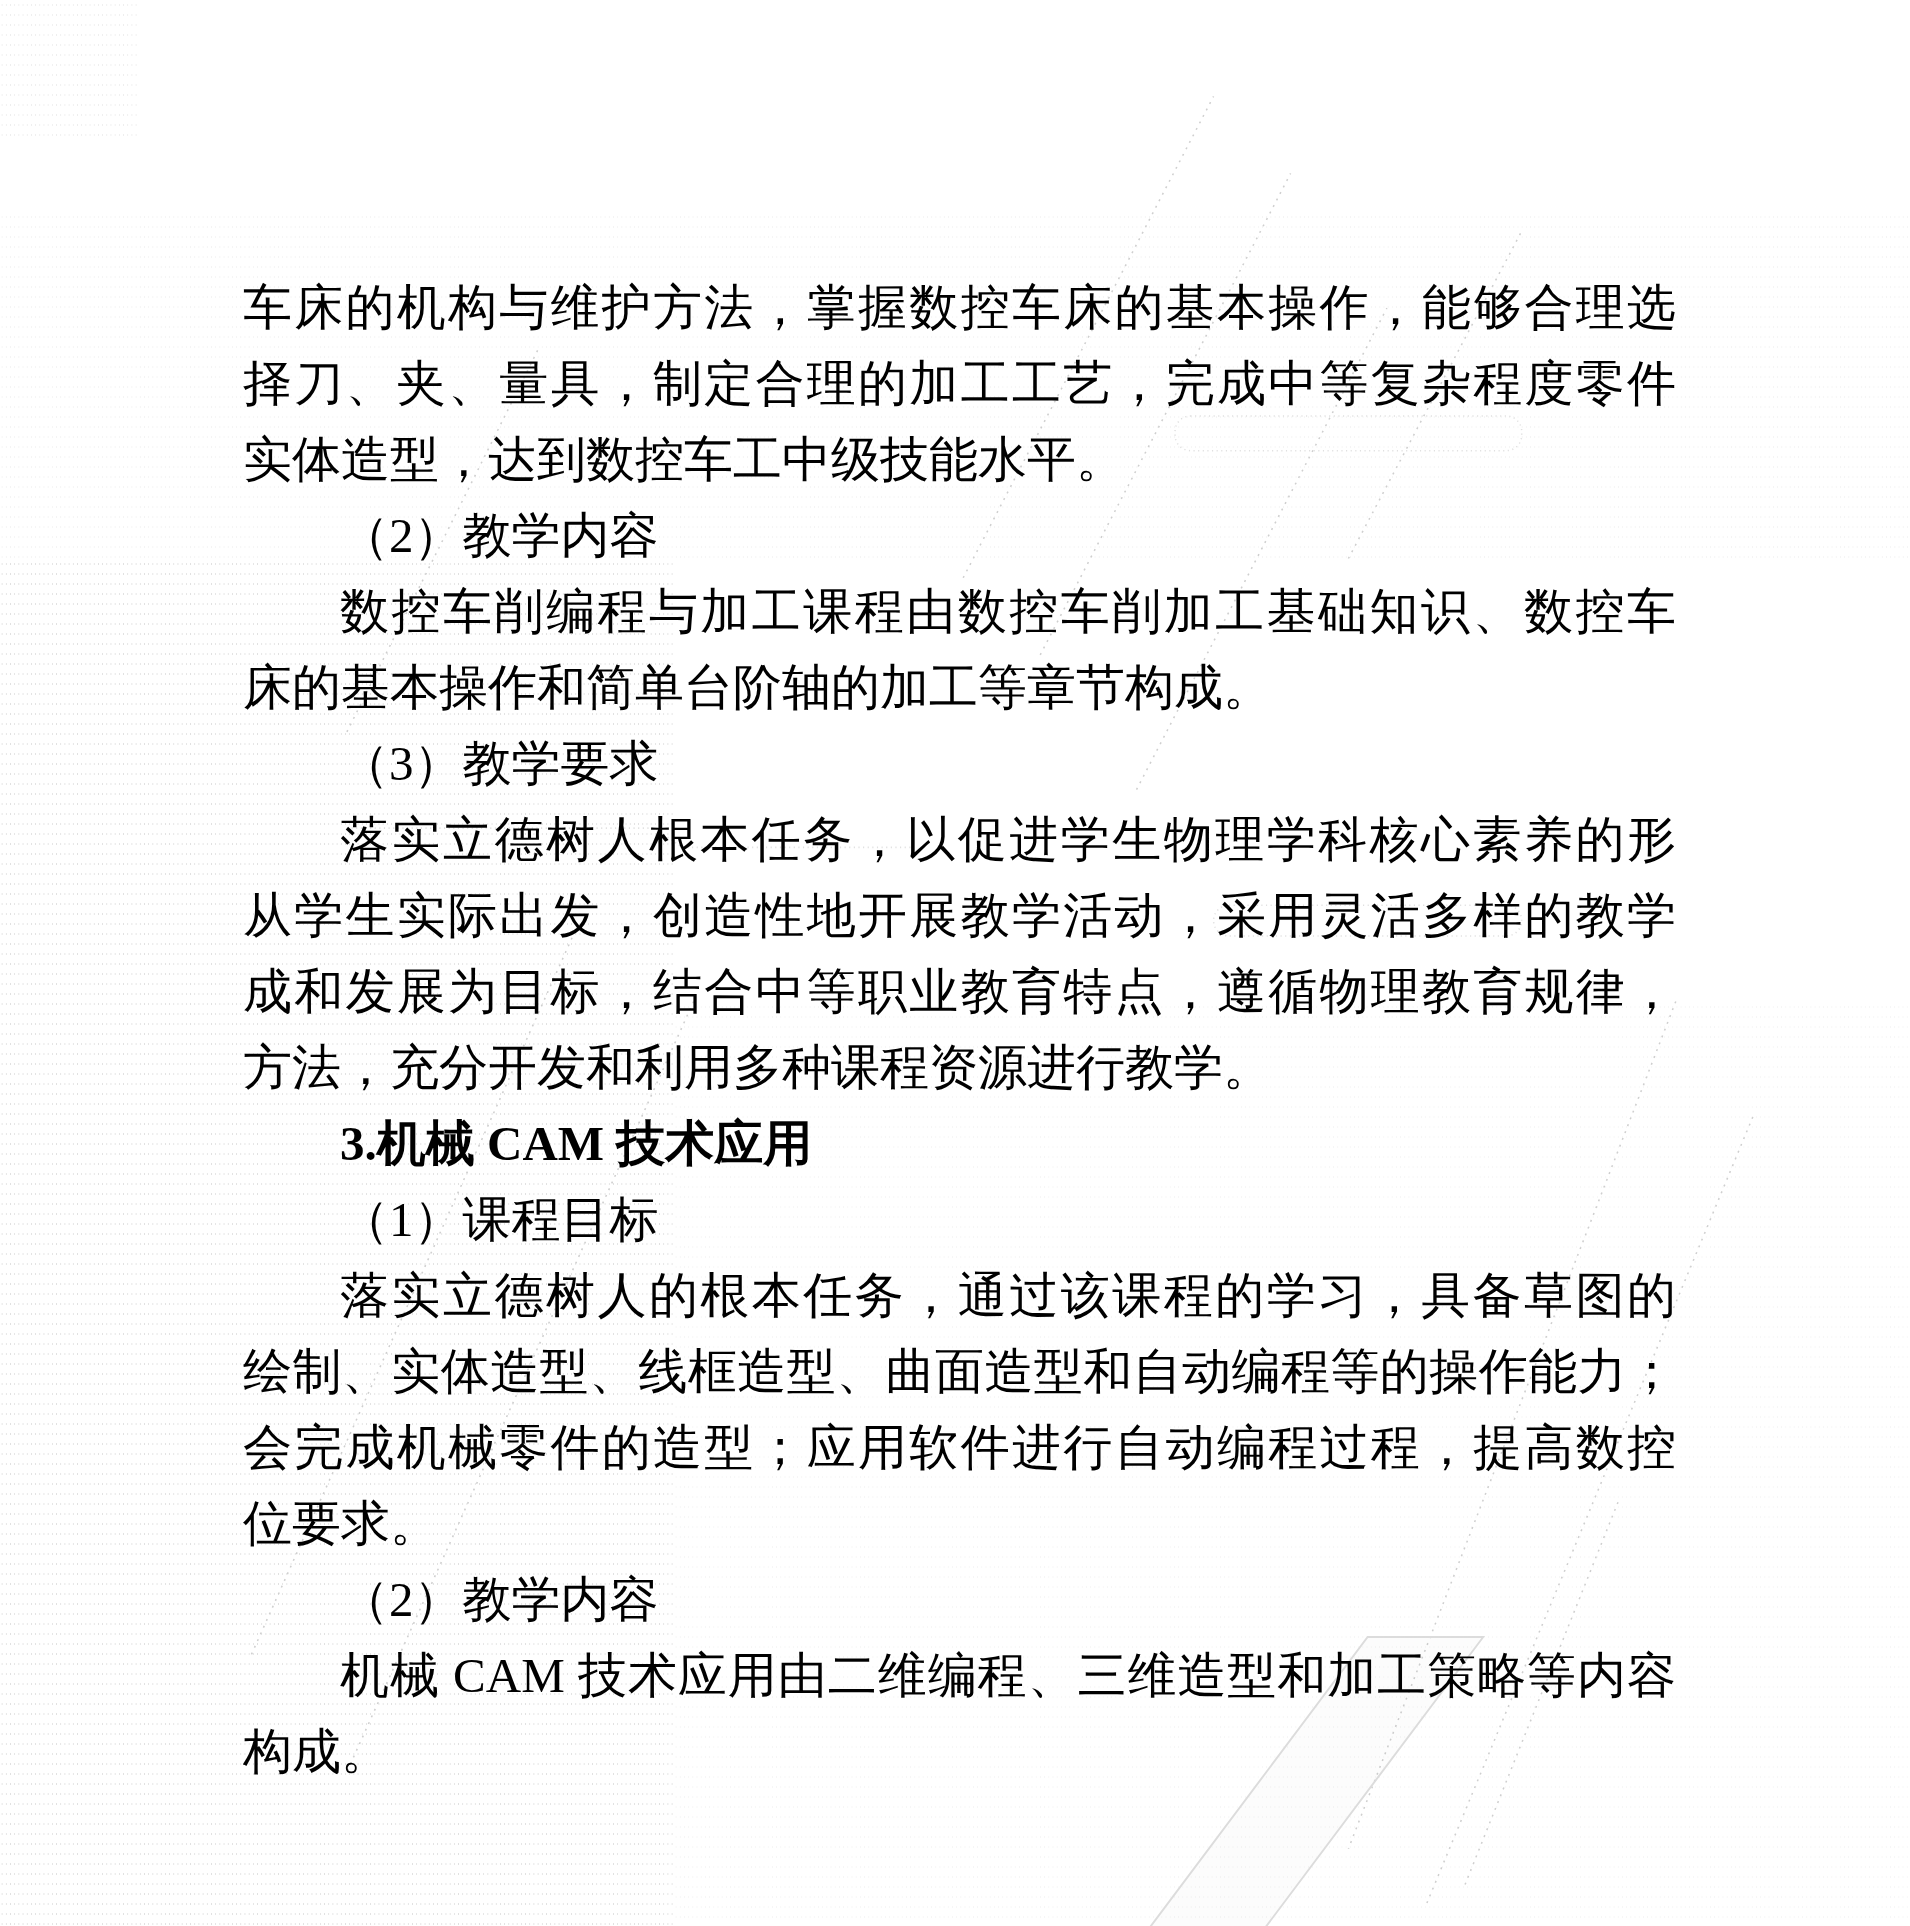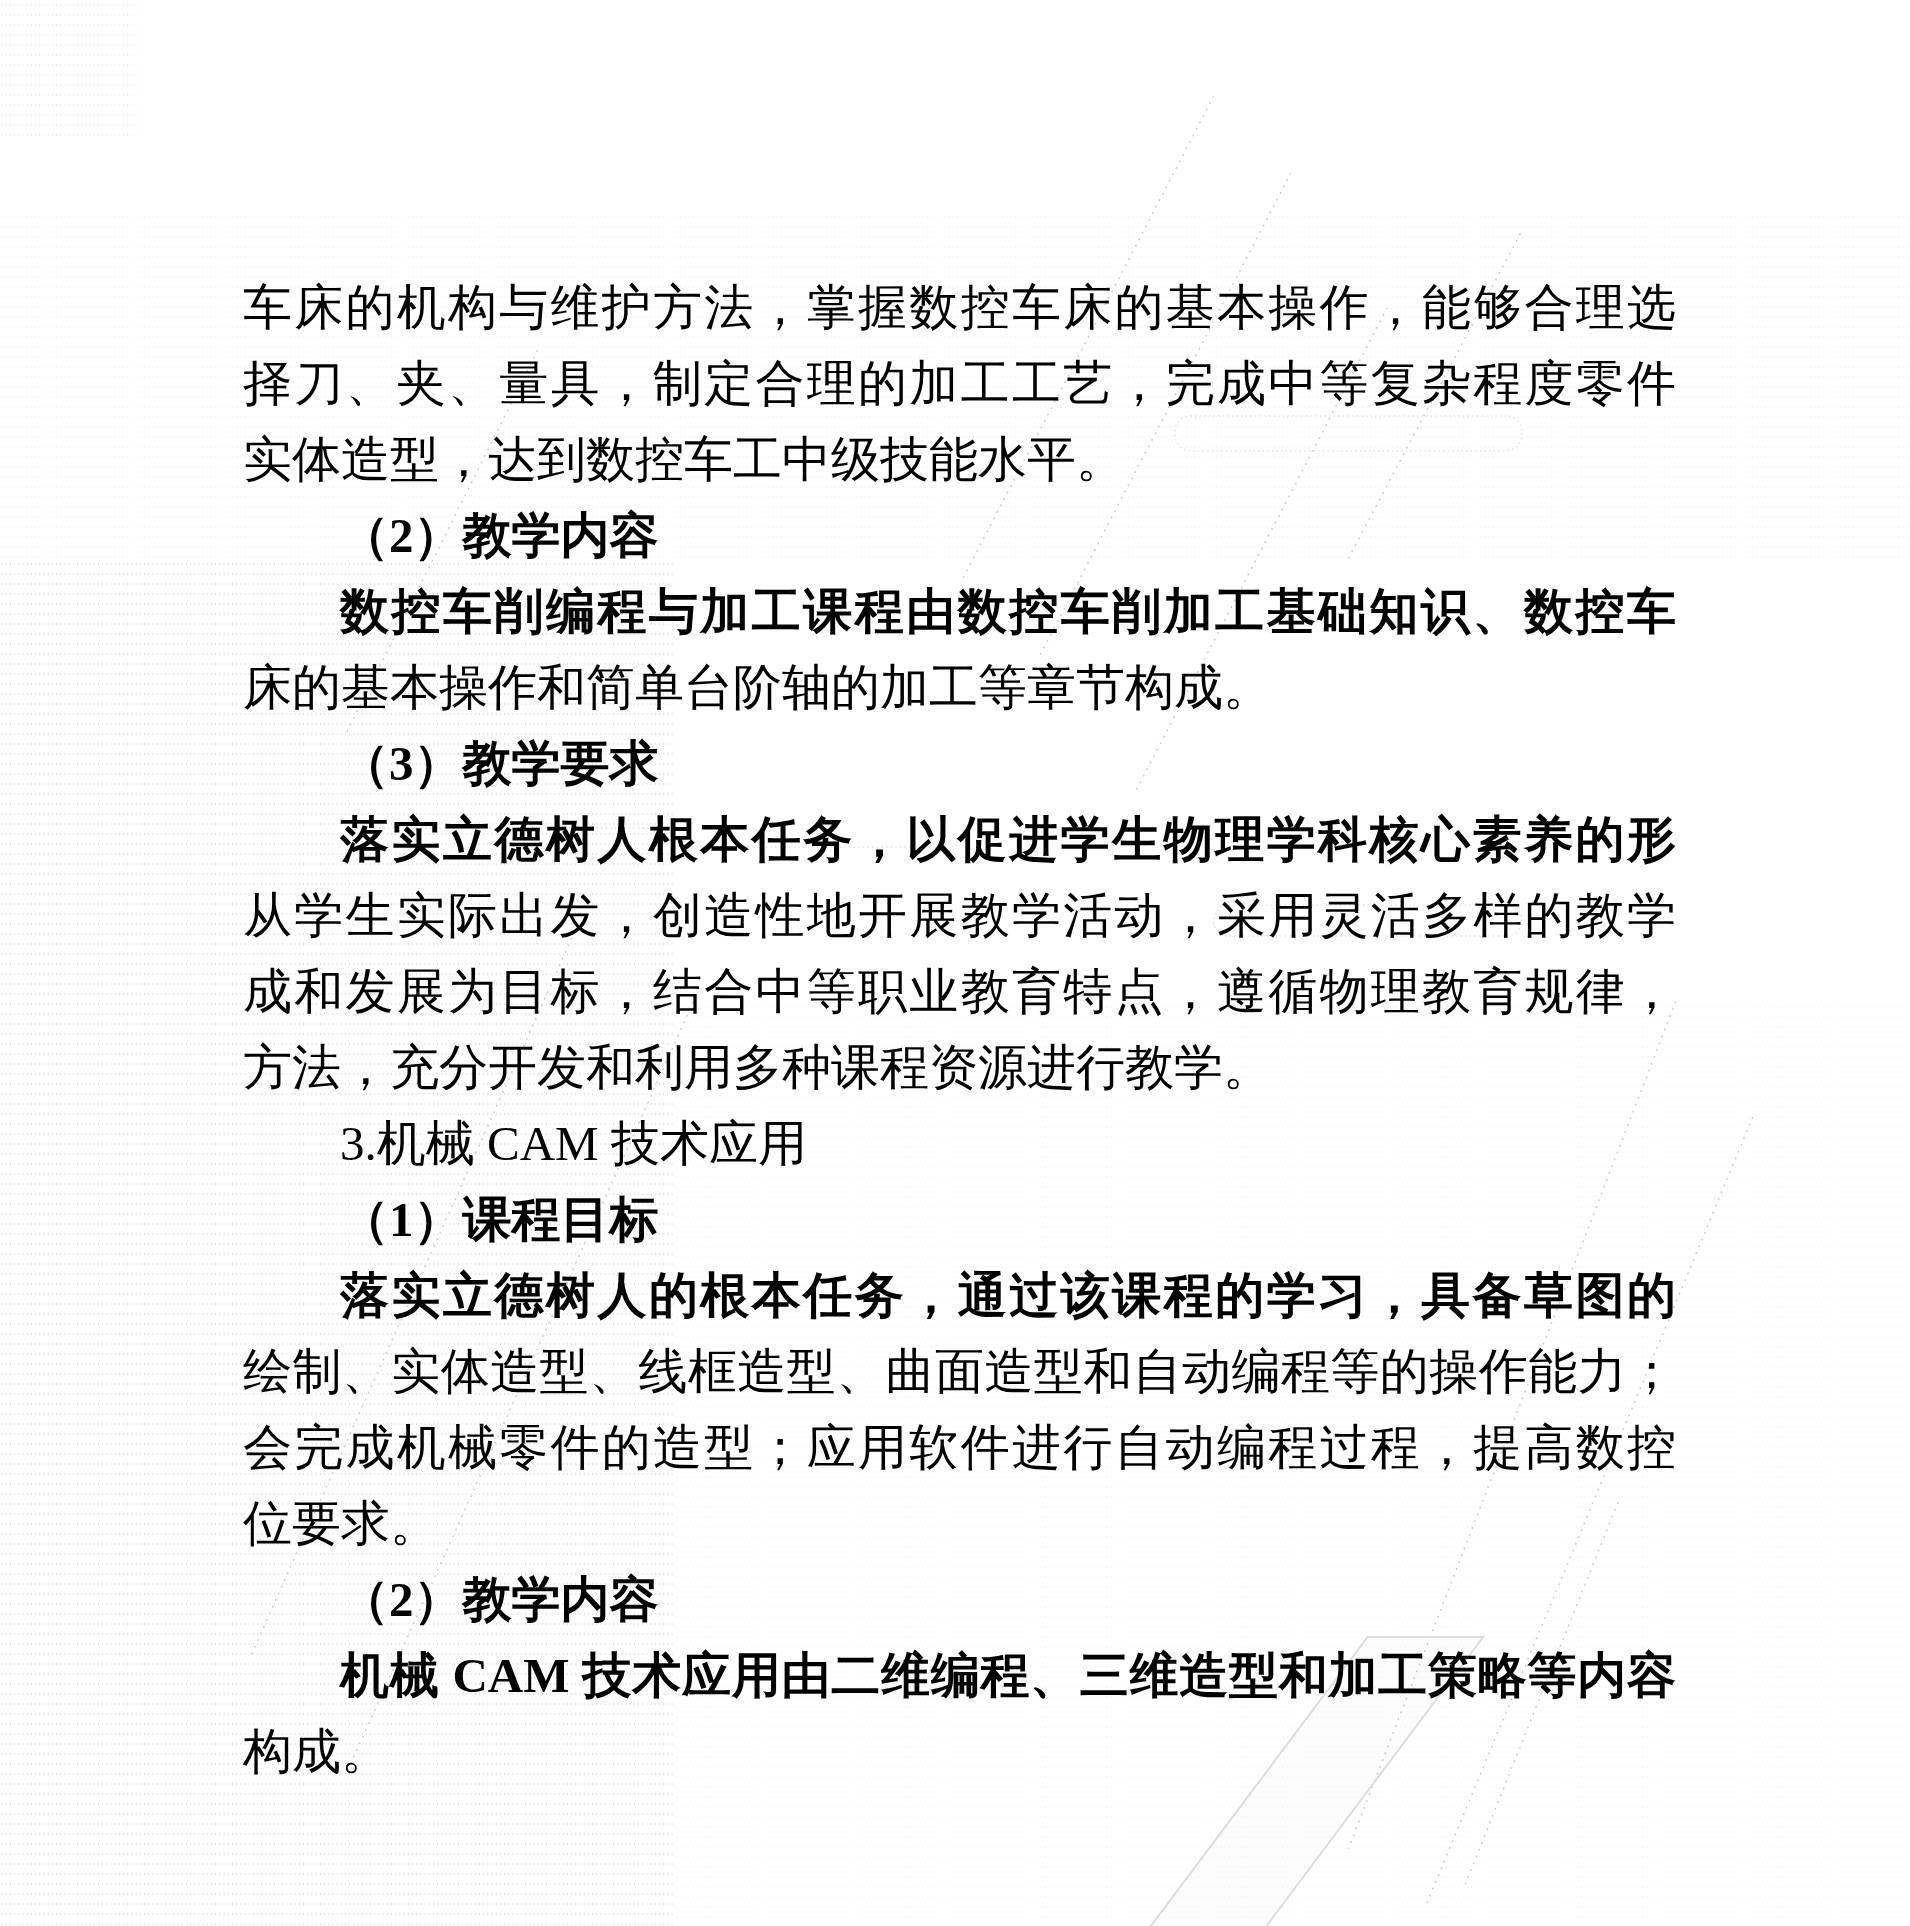--- a/index.html
+++ b/index.html
@@ -44,22 +44,22 @@
     height: 76px;
     line-height: 76px;
     font-size: 49px;
     letter-spacing: 0;
     text-align: justify;
     overflow: hidden;
     white-space: nowrap;
   }
   .j  { text-align-last: justify; }
   .nj { text-align-last: left; }
-  .i2 { text-indent: 97px; font-weight: bold; }
-  .b  { font-weight: 400; }
+  .i2 { text-indent: 97px; }
+  .b  { font-weight: 700; }
 </style>
 </head>
 <body>
 
 <div class="page">
 
   <div class="bg-layer">
     <div class="dots" id="dotsA"></div>
 
     <div class="dots" id="dotsC"></div>

